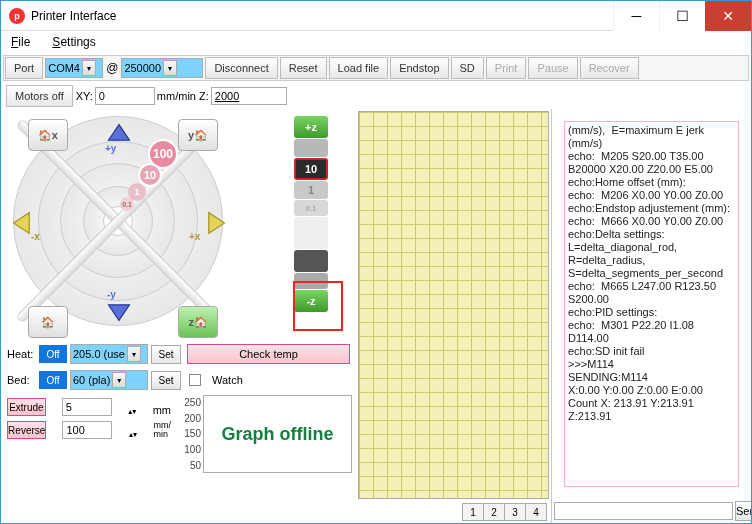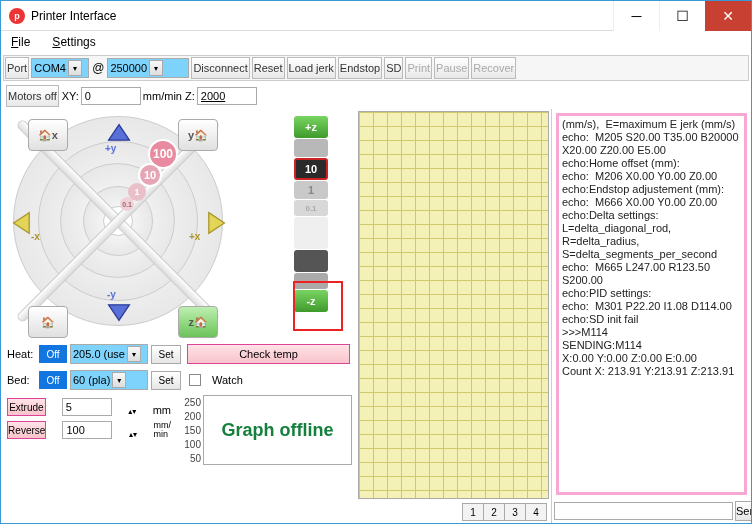--- a/index.html
+++ b/index.html
@@ -8,21 +8,21 @@
 .titlebar{height:30px;background:#fff;display:flex;align-items:center;padding-left:8px;border-bottom:1px solid #ddd}
 .titlebar .logo{width:16px;height:16px;border-radius:50%;background:#e33;margin-right:6px;display:flex;align-items:center;justify-content:center;color:#fff;font-size:9px;font-weight:bold}
 .titlebar .title{flex:1;font-size:12px}
 .winbtn{width:46px;height:30px;display:flex;align-items:center;justify-content:center;background:#fff;font-size:14px}
 .winbtn.min,.winbtn.max{background:#fff;border-left:1px solid #eee}
 .winbtn.close{background:#c84031;color:#fff}
 .menubar{height:22px;display:flex;align-items:center;padding:0 10px;gap:22px}
 .menubar span{font-size:12px}
 .menubar span u{text-decoration:underline}
 .toolbar{height:26px;background:#f6f6f6;display:flex;align-items:center;border:1px solid #ccc;margin:2px}
-.tbtn{height:22px;border:1px solid #bbb;background:linear-gradient(#fff,#e8e8e8);padding:0 1px;font-size:11px;display:flex;align-items:center;margin:0 1px;color:#333}
+.tbtn{height:22px;border:1px solid #bbb;background:linear-gradient(#fff,#e8e8e8);padding:0 8px;font-size:11px;display:flex;align-items:center;margin:0 1px;color:#333}
 .tbtn.dis{color:#aaa}
 .combo{height:20px;border:1px solid #aaa;background:#7dd3fc;display:flex;align-items:center;font-size:11px;padding:0 2px;margin:0 1px}
 .combo .arrow{width:14px;height:16px;background:linear-gradient(#f8f8f8,#ddd);border:1px solid #aaa;margin-left:2px;display:flex;align-items:center;justify-content:center;font-size:8px}
 .row2{height:22px;display:flex;align-items:center;margin:2px 4px;gap:2px;font-size:11px}
 .txtin{height:18px;border:1px solid #aaa;background:#fff;padding:0 3px;font-size:11px}
 .main{flex:1;display:flex;overflow:hidden}
 .leftpanel{width:355px;display:flex;flex-direction:column;padding:2px}
 .jogarea{height:230px;position:relative}
 .ring{position:absolute;border-radius:50%;background:radial-gradient(circle,#fdfdfd 0%,#e8e8e8 70%,#d6d6d6 100%);border:1px solid #ccc}
 .r1{width:210px;height:210px;left:10px;top:5px}
@@ -39,29 +39,29 @@
 .zcol{position:absolute;left:290px;top:5px;width:36px;display:flex;flex-direction:column;align-items:center;gap:1px}
 .zbtn{width:34px;height:22px;border-radius:3px;display:flex;align-items:center;justify-content:center;font-size:11px;font-weight:bold;color:#fff}
 .redbox{position:absolute;border:2px solid #e22;width:50px;height:50px;left:290px;top:170px}
 .heatrow{display:flex;align-items:center;height:24px;gap:2px;margin:1px 4px;font-size:11px}
 .hlabel{width:30px}
 .hoff{width:28px;height:18px;background:#1276e0;color:#fff;font-size:10px;display:flex;align-items:center;justify-content:center}
 .hset{width:30px;height:19px;border:1px solid #aaa;background:linear-gradient(#fff,#e6e6e6);font-size:10px;display:flex;align-items:center;justify-content:center}
 .checktemp{flex:1;height:20px;background:linear-gradient(#ffe2e7,#f9c4cb);border:1px solid #d49;font-size:11px;display:flex;align-items:center;justify-content:center;margin-left:4px}
 .extrow{display:flex;align-items:flex-end;height:22px;gap:16px;margin:1px 4px;font-size:11px}
 .extbtn{width:60px;height:18px;background:linear-gradient(#ffe2e7,#f9c4cb);border:1px solid #d49;font-size:10px;display:flex;align-items:center;justify-content:center}
-.graphcol{display:flex;margin:2px;height:70px}
+.graphcol{display:flex;margin:2px;height:78px}
 .axisnums{width:26px;font-size:10px;color:#444;display:flex;flex-direction:column;justify-content:space-around;align-items:flex-end;padding-right:2px}
 .graph{flex:1;border:1px solid #aaa;display:flex;align-items:center;justify-content:center;font-size:18px;font-weight:bold;color:#15803d}
 .midpanel{flex:1;display:flex;flex-direction:column}
 .gridview{flex:1;border:1px solid #aaa;margin:2px;background:#f3f1b5;background-image:linear-gradient(#cec96a 1px,transparent 1px),linear-gradient(90deg,#cec96a 1px,transparent 1px);background-size:14px 14px;position:relative}
 .tabbar{height:22px;display:flex;justify-content:flex-end;align-items:center;gap:0;padding-right:4px}
 .tab{width:22px;height:18px;border:1px solid #aaa;background:#f3f3f3;font-size:10px;display:flex;align-items:center;justify-content:center;margin-left:-1px}
 .rightpanel{width:200px;display:flex;flex-direction:column;border-left:1px solid #ccc}
-.console{flex:1;font-size:11px;line-height:13px;padding:2px 3px;color:#222;overflow:hidden;white-space:pre-wrap;border:3px solid #f9a8d4;margin:4px}
+.console{flex:1;font-size:11px;line-height:13px;padding:2px 3px;color:#222;overflow:hidden;white-space:pre-wrap;border:1px solid #f9a8d4;margin:12px}
 .sendrow{height:24px;display:flex;align-items:center;gap:2px;padding:2px}
 .sendin{flex:1;height:18px;border:1px solid #aaa}
 .sendbtn{width:50px;height:20px;border:1px solid #aaa;background:linear-gradient(#fff,#e6e6e6);font-size:11px;display:flex;align-items:center;justify-content:center}
 svg.arr{width:26px;height:26px}
 .watch{display:flex;align-items:center;font-size:11px;height:18px;gap:11px;margin-left:6px}
 .watch .cb{width:12px;height:12px;border:1px solid #888;background:#fff}
 </style>
 </head>
 <body>
 
@@ -84,34 +84,34 @@
       <span>COM4</span>
       <span class="arrow">▾</span>
     </div>
   <span style="padding:0 2px">@</span>
   <div class="combo" style="width:82px">
       <span>250000</span>
       <span class="arrow">▾</span>
     </div>
   <div class="tbtn">Disconnect</div>
   <div class="tbtn">Reset</div>
-  <div class="tbtn">Load jerk</div>
+  <div class="tbtn">Load file</div>
   <div class="tbtn">Endstop</div>
   <div class="tbtn">SD</div>
   <div class="tbtn dis">Print</div>
   <div class="tbtn dis">Pause</div>
   <div class="tbtn dis">Recover</div>
 </div>
 
 <div class="row2">
   <div class="tbtn">Motors off</div>
   <span>XY:</span>
   <input class="txtin" style="width: 60px;" value="0">
   <span>mm/min Z:</span>
-  <input class="txtin" style="width: 60px; text-decoration: underline;" value="2000">
+  <input class="txtin" style="width: 76px; text-decoration: underline;" value="2000">
 </div>
 
 <div class="main">
 
  <div class="leftpanel">
   <div class="jogarea">
     <div class="ring r1"></div>
     <div class="ring r2"></div>
     <div class="ring r3"></div>
     <div class="ring r4"></div>

